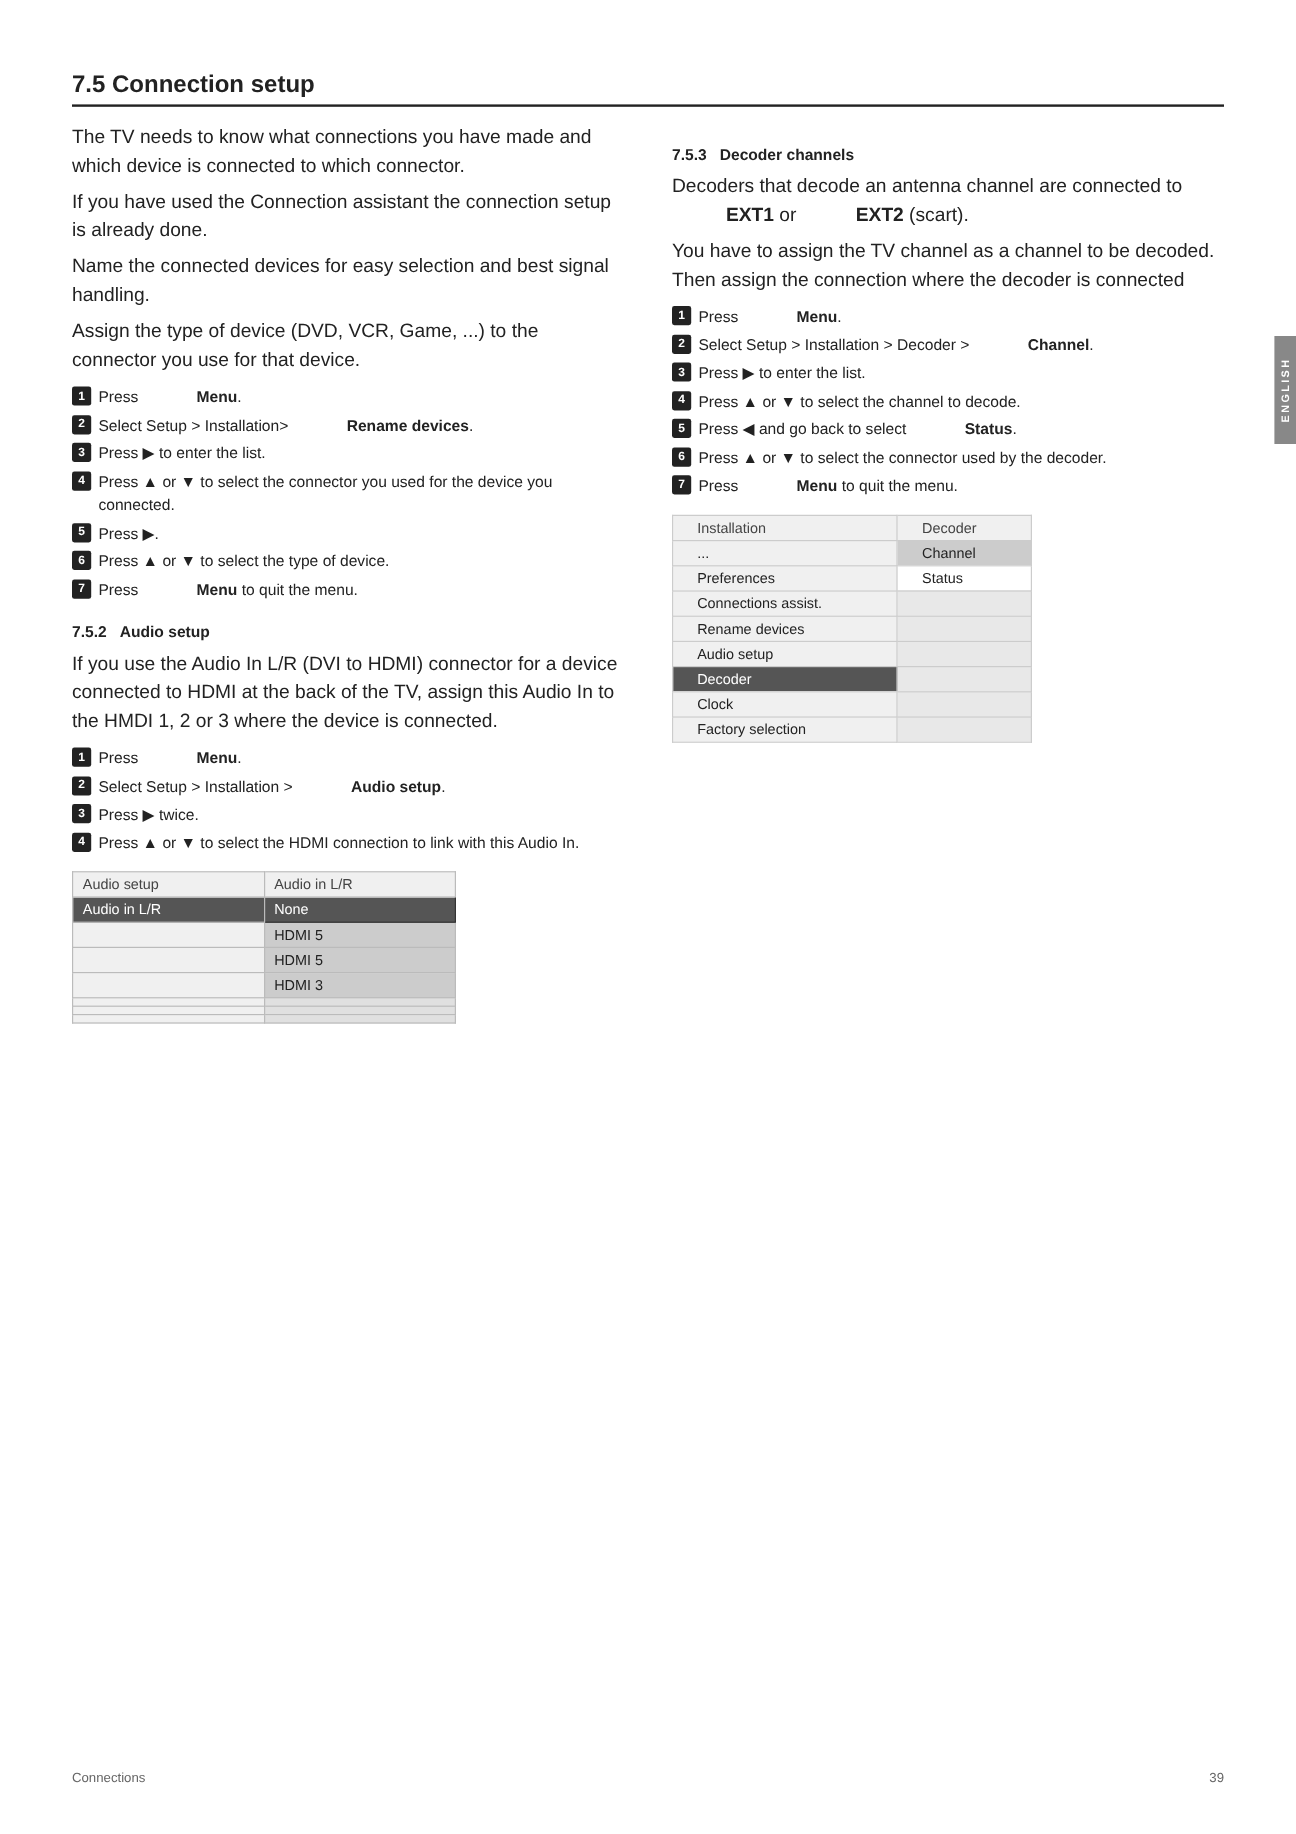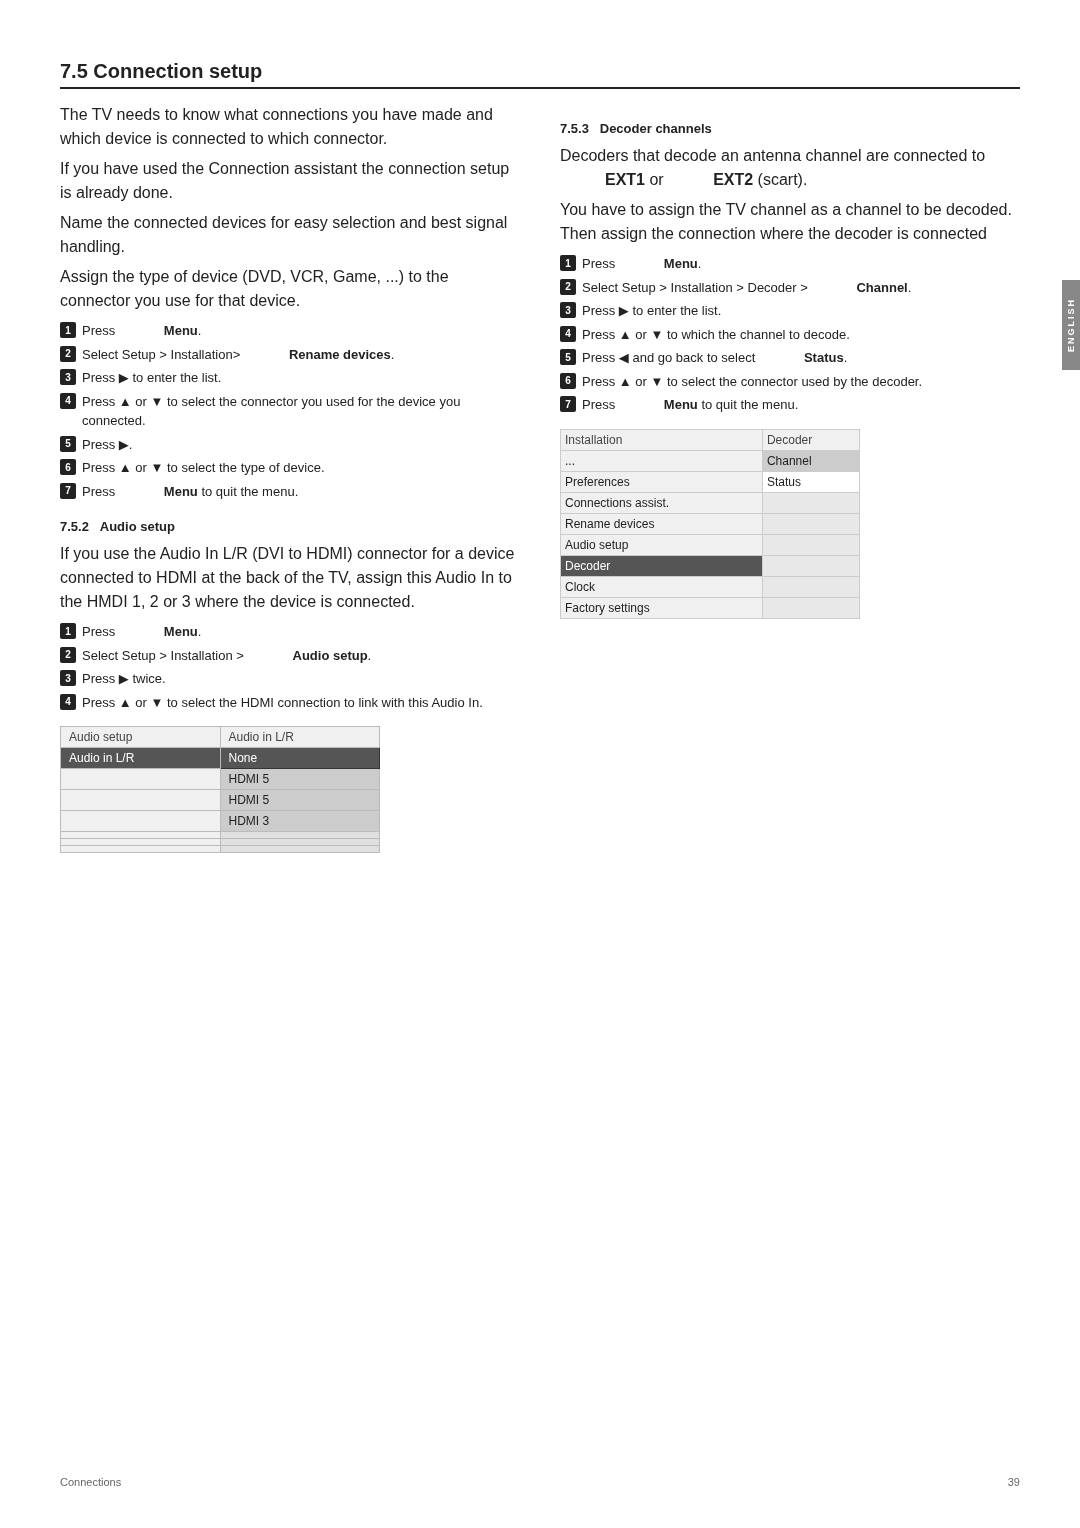--- a/index.html
+++ b/index.html
@@ -122,21 +122,21 @@
     .menu-table {
       border-collapse: collapse;
       width: 100%;
       max-width: 300px;
       font-size: 12px;
       margin-top: 14px;
     }
 
     .menu-table td {
       border: 1px solid #ccc;
-      padding: 3px 4px;
+      padding: 3px 20px;
       background: #f0f0f0;
     }
 
     .menu-table td.header-cell {
       background: #f0f0f0;
       font-weight: normal;
       color: #444;
     }
 
     .menu-table td.selected-row {
@@ -339,21 +339,21 @@
         <div class="step">
           <span class="step-num">2</span>
           <span class="step-text">Select Setup &gt; Installation &gt; Decoder &gt; <span class="bold">Channel</span>.</span>
         </div>
         <div class="step">
           <span class="step-num">3</span>
           <span class="step-text">Press ▶ to enter the list.</span>
         </div>
         <div class="step">
           <span class="step-num">4</span>
-          <span class="step-text">Press ▲ or ▼ to which the channel to decode.</span>
+          <span class="step-text">Press ▲ or ▼ to select the channel to decode.</span>
         </div>
         <div class="step">
           <span class="step-num">5</span>
           <span class="step-text">Press ◀ and go back to select <span class="bold">Status</span>.</span>
         </div>
         <div class="step">
           <span class="step-num">6</span>
           <span class="step-text">Press ▲ or ▼ to select the connector used by the decoder.</span>
         </div>
         <div class="step">
@@ -390,21 +390,21 @@
         </tr>
         <tr>
           <td class="selected-row">Decoder</td>
           <td class="empty"></td>
         </tr>
         <tr>
           <td>Clock</td>
           <td class="empty"></td>
         </tr>
         <tr>
-          <td>Factory settings</td>
+          <td>Factory selection</td>
           <td class="empty"></td>
         </tr>
       </tbody>
         </table>
 
     </div>
 
   </div>
 
   <div class="page-footer">

